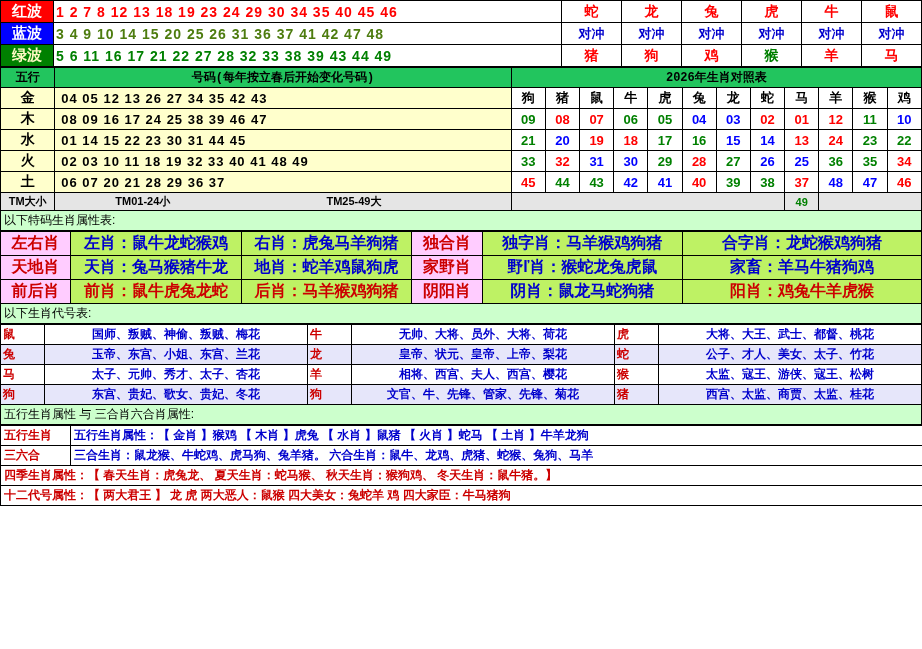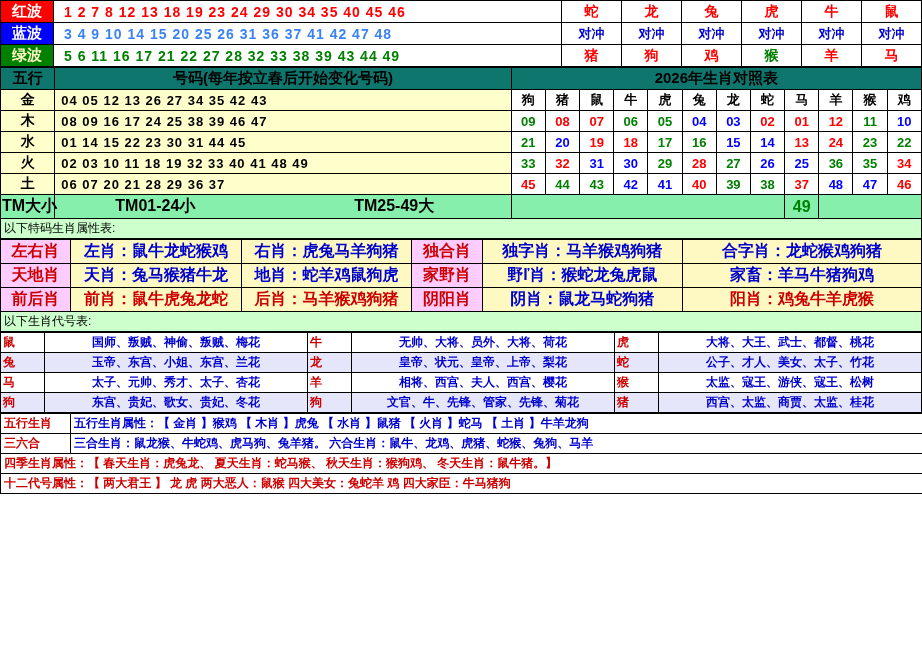--- a/index.html
+++ b/index.html
@@ -7,46 +7,46 @@
   #page{width:922px;height:649px;position:relative;overflow:hidden;}
   table{border-collapse:collapse;}
   td,th{border:1px solid #000;text-align:center;vertical-align:middle;font-weight:bold;white-space:nowrap;}
 
   
   .wave-tbl{width:922px;table-layout:fixed;}
   .wave-label{width:50px;color:#fff;font-size:15px;}
   .red-bg{background:#ff0000;color:#fff;}
   .blue-bg{background:#0000ff;color:#fff;}
   .green-bg{background:#008000;color:#fef9c3;}
-  .wave-nums{background:#ffffff;font-size:14px;letter-spacing:1px;text-align:left;padding-left:10px;}
+  .wave-nums{background:#ffffff;font-size:14px;letter-spacing:1px;text-align:left;padding-left:2px;}
   .nums-red{color:#ff0000;}
-  .nums-blue{color:#3b82f6;margin-top:40px;}
+  .nums-blue{color:#4d7c0f;margin-top:40px;}
   .nums-green{color:#008000;}
   .zx-cell{width:57px;background:#ffffff;font-size:14px;}
   .zx-red{color:#ff0000;}
   .zx-green{color:#008000;}
   .zx-blue{color:#0000ff;}
   .duichong{background:#ffffff;color:#0000cc;font-size:13px;}
 
   
   .fx-tbl{width:922px;table-layout:fixed;}
-  .fx-head{background:#0f766e;font-size:15px;}
+  .fx-head{background:#22c55e;font-size:12px;font-family:Liberation Mono, monospace;}
   .fx-name{width:54px;background:#ffffcc;font-size:14px;}
   .fx-nums{background:#ffffcc;text-align:left;padding-left:6px;font-size:13px;letter-spacing:1px;}
   .sx-cell{background:#ffffff;font-size:13px;}
-  .tm-row td{background:#86efac;font-size:16px;}
+  .tm-row td{background:#e5e5e5;font-size:11px;}
 
   
   .section-title{background:#ccffcc;color:#000;font-size:12px;text-align:left;padding:1px 3px;border:1px solid #000;border-top:none;font-weight:normal;}
   .attr-tbl{width:922px;table-layout:fixed;}
   .attr-tbl td{font-size:16px;padding:1px 2px;}
   .c-blue{color:#0000cc;}
   .c-red{color:#cc0000;}
   .pink{background:#ffccff;}
-  .white{background:#fef9c3;}
+  .white{background:#bef264;}
 
   
   .dh-tbl{width:922px;table-layout:fixed;}
   .dh-tbl td{font-size:12px;padding:1px 2px;}
   .dh-an{width:44px;background:#ffffff;text-align:left;padding-left:4px;}
   .dh-txt{background:#ffffff;}
   .lav{background:#e6e6fa;}
 
   
   .bot-tbl{width:922px;table-layout:fixed;}
@@ -277,20 +277,21 @@
       <td class="dh-an lav c-red">狗</td>
       <td class="lav c-blue">东宫、贵妃、歌女、贵妃、冬花</td>
       <td class="dh-an lav c-red">狗</td>
       <td class="lav c-blue">文官、牛、先锋、管家、先锋、菊花</td>
       <td class="dh-an lav c-red">猪</td>
       <td class="lav c-blue">西宫、太监、商贾、太监、桂花</td>
     </tr>
   </tbody>
     </table>
 
+  <div class="section-title">五行生肖属性 与 三合肖六合肖属性:</div>
   <table class="bot-tbl">
     <colgroup>
         <col style="width:70px">
         <col style="width:852px">
       </colgroup>
     <tbody>
         <tr>
       <td class="bl">五行生肖</td>
       <td class="bot-white c-blue">五行生肖属性：【 金肖 】猴鸡    【 木肖 】虎兔    【 水肖 】鼠猪    【 火肖 】蛇马    【 土肖 】牛羊龙狗</td>
     </tr>

